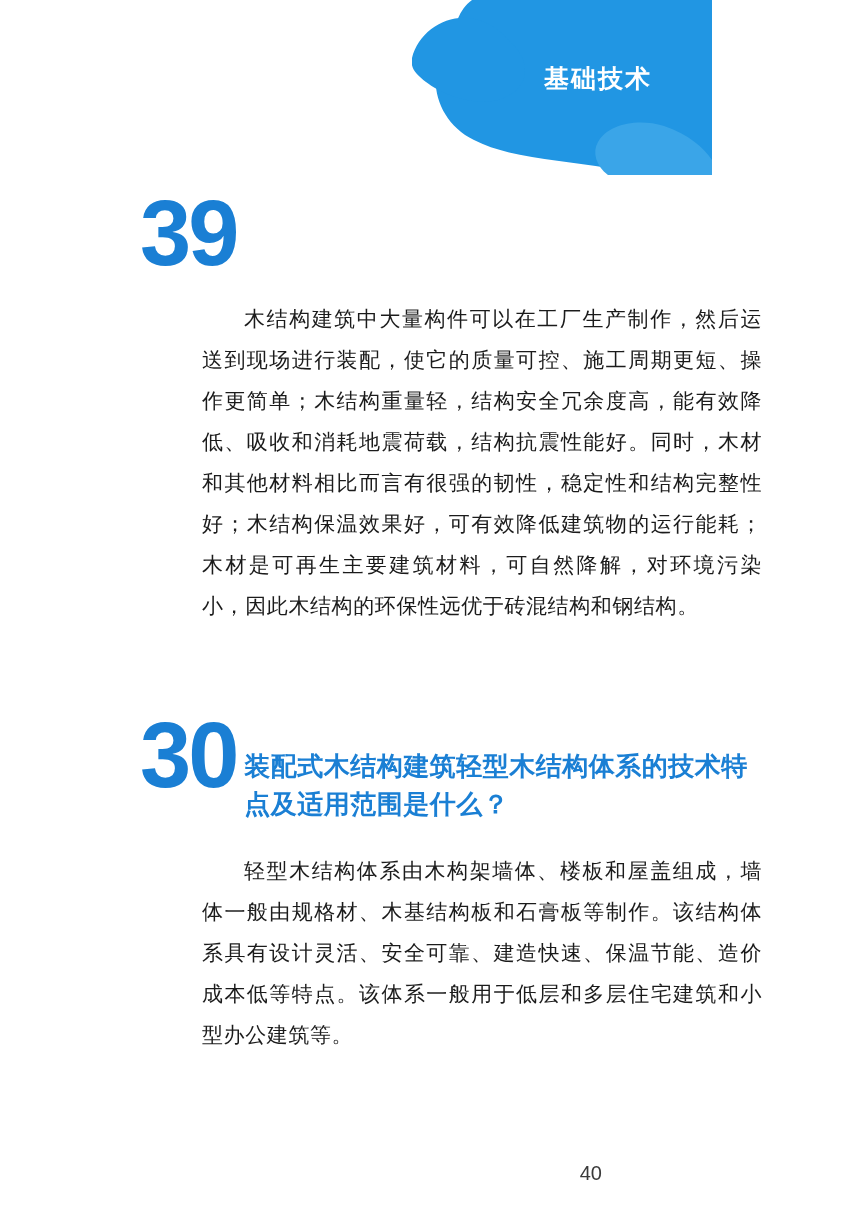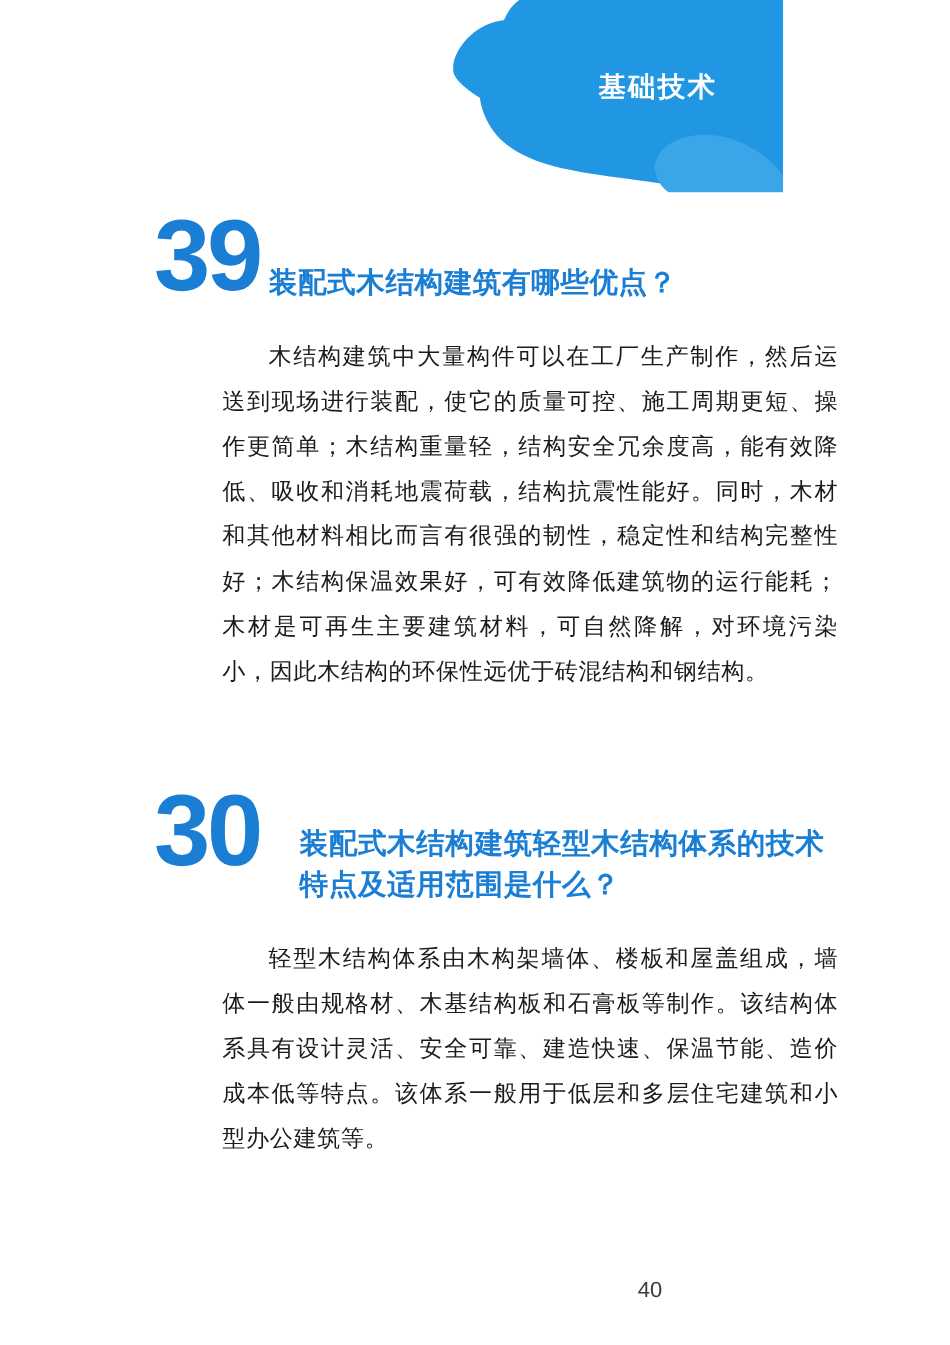--- a/index.html
+++ b/index.html
@@ -74,21 +74,21 @@
 
   .qa-title {
     color: #1a7fd4;
     font-family: "Liberation Sans", sans-serif;
     font-weight: bold;
     font-size: 26px;
     line-height: 1.45;
     padding-top: 42px;
     letter-spacing: 0.5px;
   }
-  #qa-2 .qa-title { padding-top: 30px; margin-left: 28px; }
+  #qa-2 .qa-title { padding-top: 30px; }
 
   .qa-body {
     margin-top: 28px;
     margin-left: 62px;
     width: 560px;
     color: #1b1b1b;
     font-family: "Liberation Serif", serif;
     font-size: 21px;
     line-height: 1.95;
     text-align: justify;
@@ -117,21 +117,20 @@
       <path d="M0 58 C 6 34, 30 16, 56 18 C 78 20, 92 34, 104 48 C 118 64, 116 86, 96 96 C 70 110, 32 96, 14 82 C 4 74, -2 68, 0 58 Z" fill="#2196e3"></path>
       <path d="M186 142 C 196 124, 226 118, 252 126 C 276 134, 292 148, 300 160 L300 175 L196 175 C 184 166, 180 152, 186 142 Z" fill="#3aa5e8"></path>
     </svg>
   </div>
 
   <div class="section-tab-label">基础技术</div>
 
   <div class="qa-block" id="qa-1">
     <div class="qa-head">
       <div class="qa-number">39</div>
-      <div class="qa-title">装配式木结构建筑有哪些优点？</div>
     </div>
     <div class="qa-body">木结构建筑中大量构件可以在工厂生产制作，然后运送到现场进行装配，使它的质量可控、施工周期更短、操作更简单；木结构重量轻，结构安全冗余度高，能有效降低、吸收和消耗地震荷载，结构抗震性能好。同时，木材和其他材料相比而言有很强的韧性，稳定性和结构完整性好；木结构保温效果好，可有效降低建筑物的运行能耗；木材是可再生主要建筑材料，可自然降解，对环境污染小，因此木结构的环保性远优于砖混结构和钢结构。</div>
   </div>
 
   <div class="qa-block" id="qa-2">
     <div class="qa-head">
       <div class="qa-number">30</div>
       <div class="qa-title">装配式木结构建筑轻型木结构体系的技术特点及适用范围是什么？</div>
     </div>
     <div class="qa-body">轻型木结构体系由木构架墙体、楼板和屋盖组成，墙体一般由规格材、木基结构板和石膏板等制作。该结构体系具有设计灵活、安全可靠、建造快速、保温节能、造价成本低等特点。该体系一般用于低层和多层住宅建筑和小型办公建筑等。</div>

